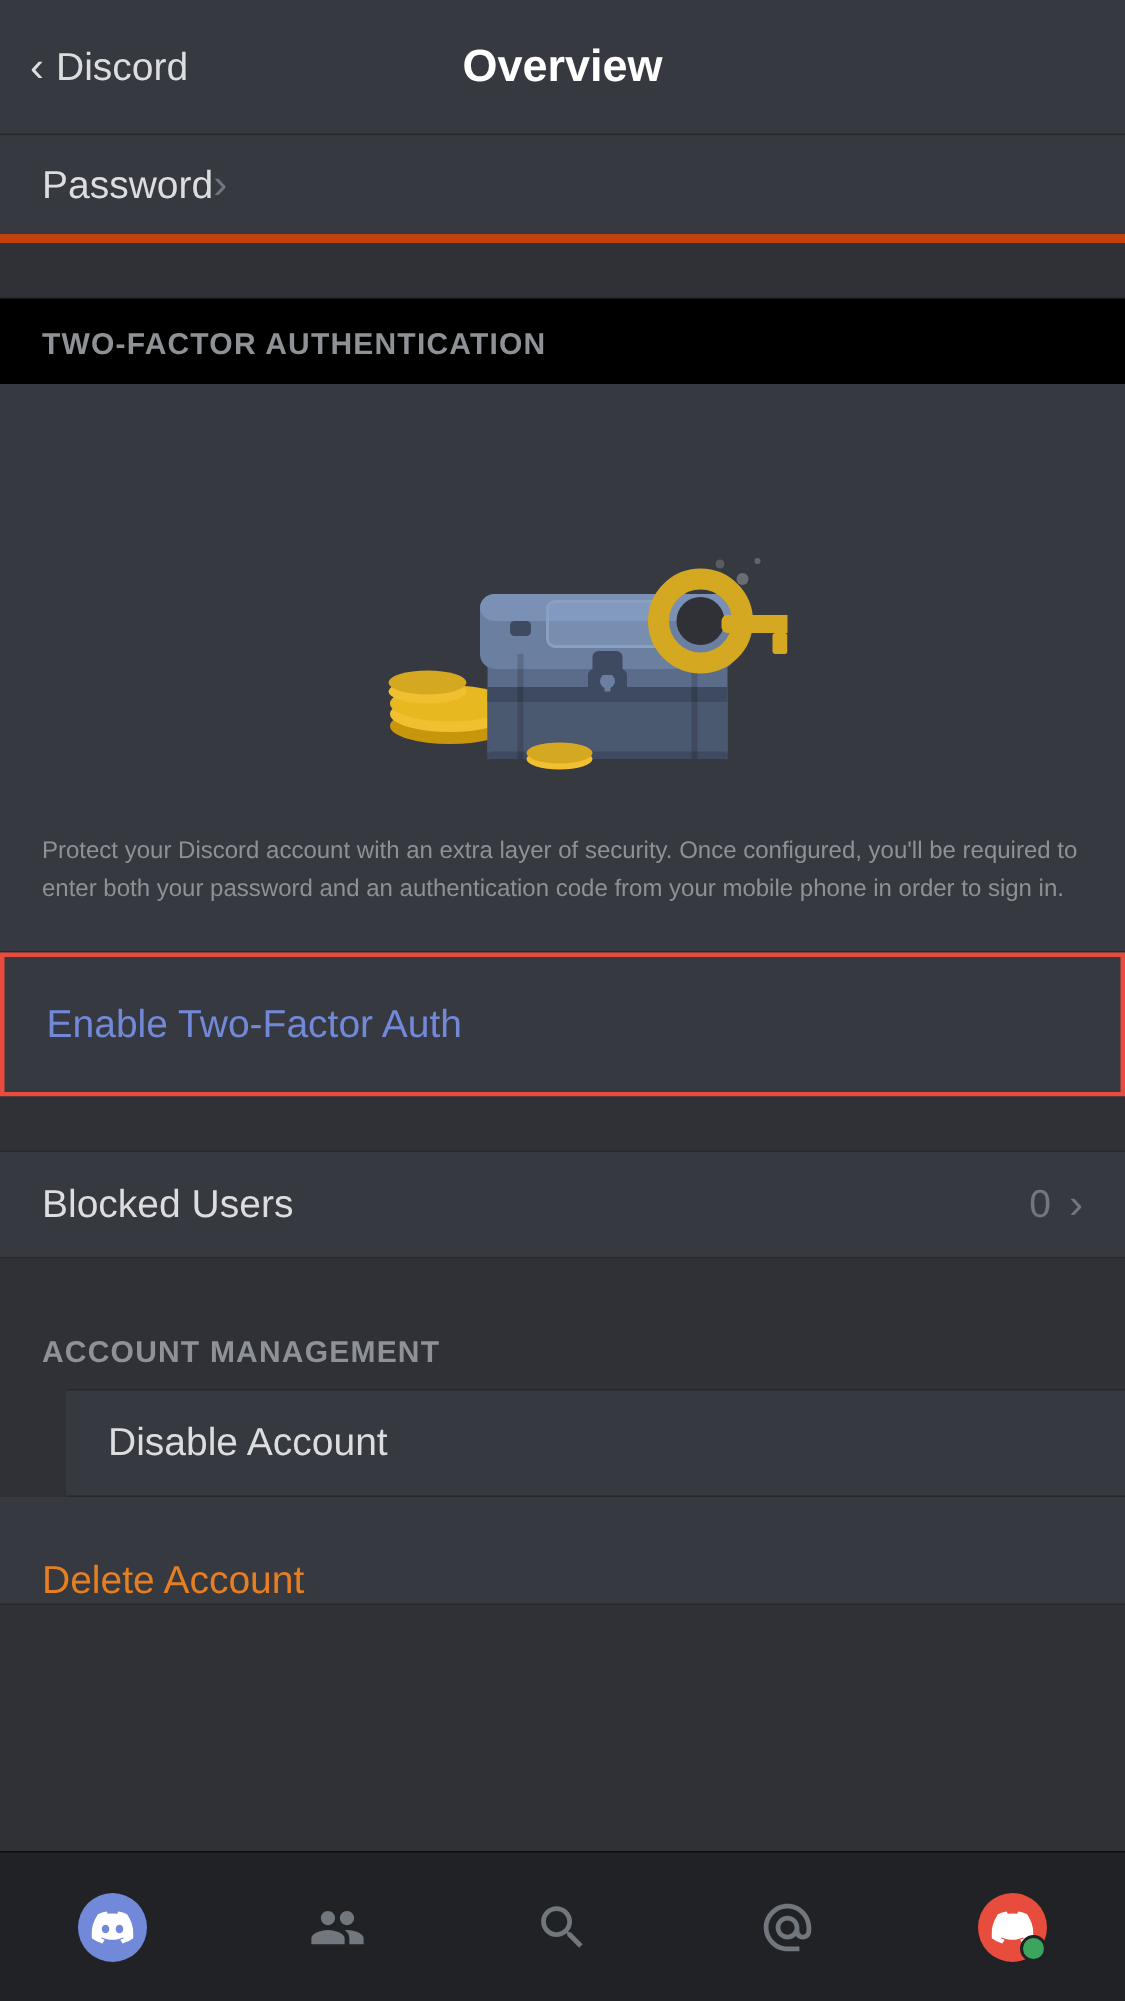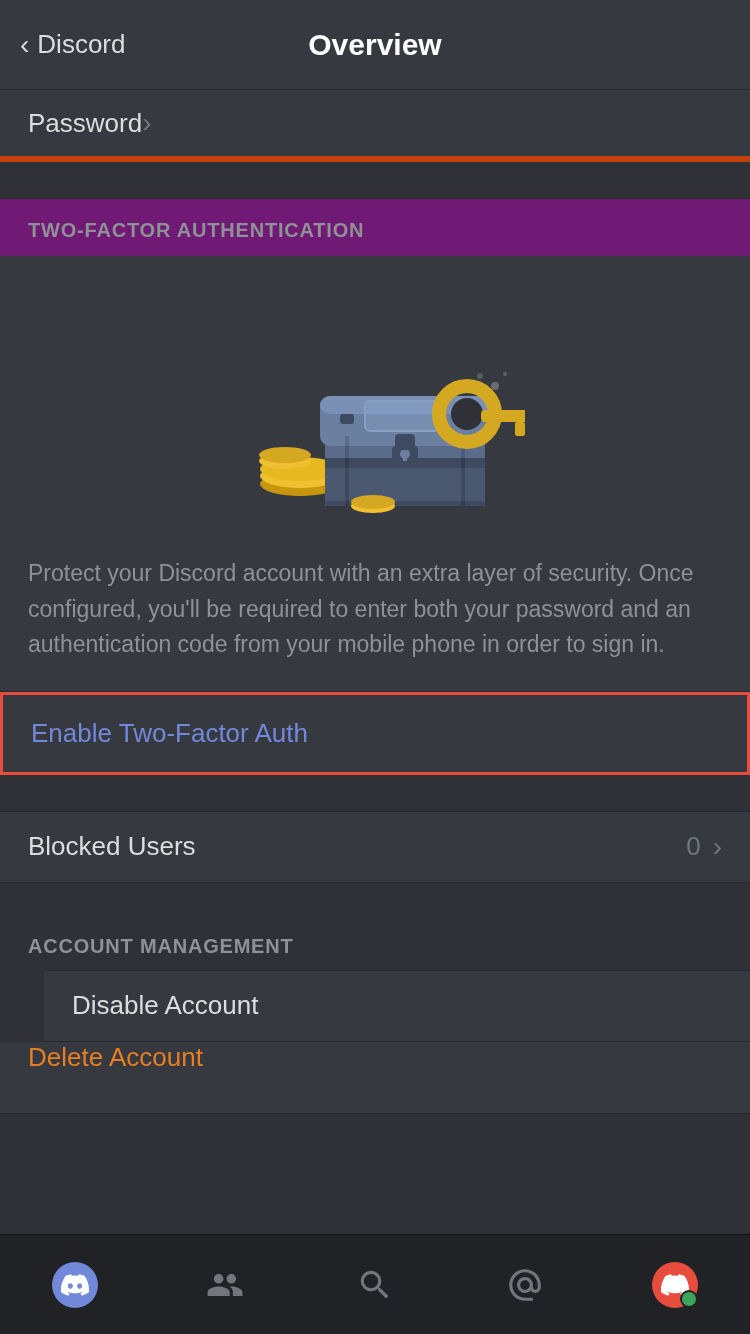--- a/index.html
+++ b/index.html
@@ -92,21 +92,21 @@
     }
 
     
     .section-gap {
       height: 36px;
       background: #2f3136;
     }
 
     
     .section-header {
-      background: #701a75;
+      background: #000000;
       padding: 20px 24px 14px 28px;
     }
 
     .section-header-text {
       font-size: 20px;
       font-weight: 700;
       color: #8e9297;
       letter-spacing: 0.8px;
       text-transform: uppercase;
     }
@@ -121,39 +121,39 @@
     .illustration-container {
       display: flex;
       justify-content: center;
       align-items: center;
       padding: 40px 0 30px 0;
     }
 
     
     .twofa-description {
       padding: 10px 28px 28px 28px;
-      font-size: 23px;
+      font-size: 16px;
       color: #8e9297;
       line-height: 1.55;
       text-align: left;
     }
 
     .enable-2fa-text {
       font-size: 26px;
       color: #7289da;
       font-weight: 500;
     }
 
     .enable-2fa-wrapper {
       border: 3px solid #e74c3c;
       background: #36393f;
       display: flex;
       align-items: center;
       padding: 0 28px;
-      height: 83px;
+      height: 96px;
       cursor: pointer;
     }
 
     
     .blocked-users-row {
       background: #36393f;
       display: flex;
       align-items: center;
       justify-content: space-between;
       padding: 0 28px;
@@ -194,21 +194,21 @@
     }
 
     .mgmt-row-label {
       font-size: 26px;
       color: #dcddde;
     }
 
     .mgmt-row-delete {
       background: #36393f;
       display: flex;
-      align-items: flex-start;
+      align-items: flex-end;
       padding: 0 28px;
       height: 72px;
       border-bottom: 1px solid #26282c;
       cursor: pointer;
     }
 
     .mgmt-row-delete-label {
       font-size: 26px;
       color: #e67e22;
     }

